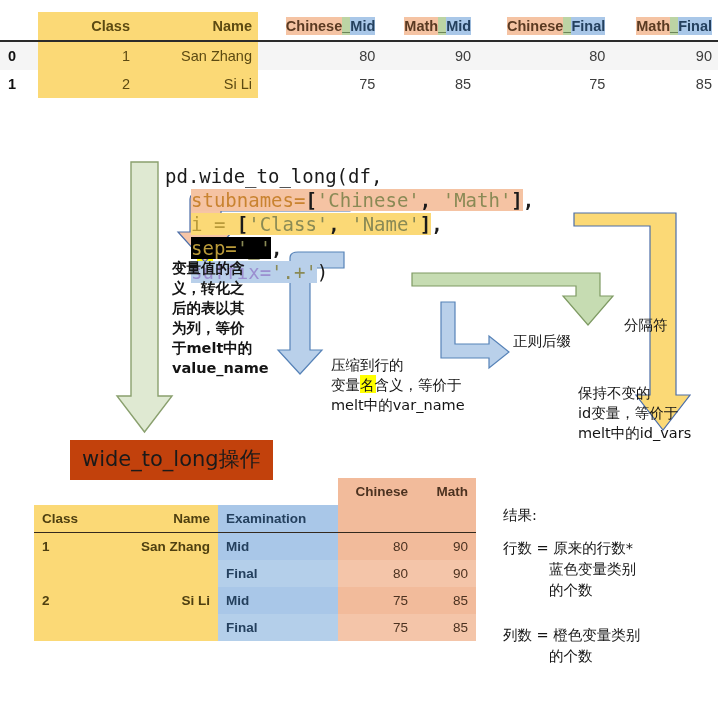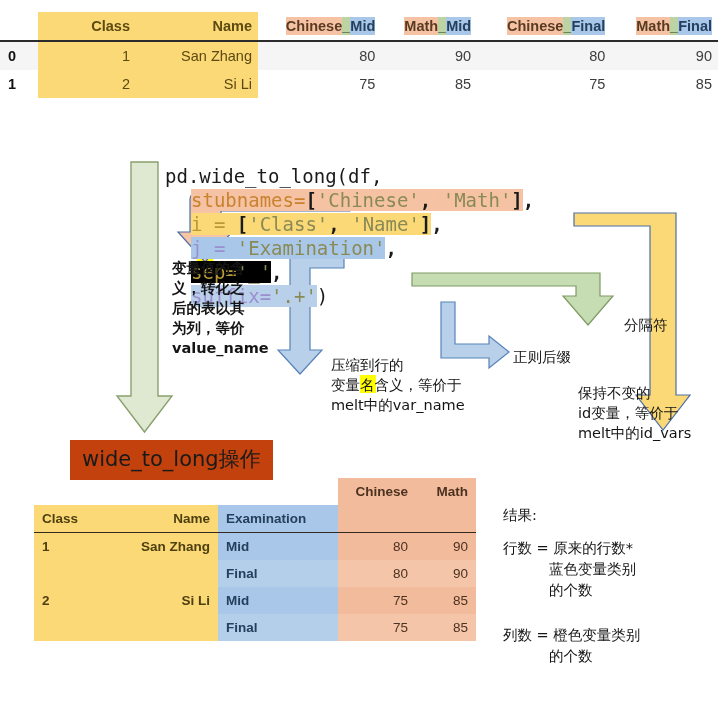--- a/index.html
+++ b/index.html
@@ -146,51 +146,49 @@
   <div class="line">
     <span class="cd-plain">pd.wide_to_long(df,</span>
   </div>
   <div class="line" style="padding-left:26px;">
     <span class="seg-orange"><span class="cd-key">stubnames=</span><span class="cd-punct">[</span><span class="cd-str">'Chinese'</span><span class="cd-punct">, </span><span class="cd-str">'Math'</span><span class="cd-punct">]</span></span><span class="cd-punct">,</span>
   </div>
   <div class="line" style="padding-left:26px;">
     <span class="seg-yellow"><span class="cd-key2">i = </span><span class="cd-punct">[</span><span class="cd-str">'Class'</span><span class="cd-punct">, </span><span class="cd-str">'Name'</span><span class="cd-punct">]</span></span><span class="cd-punct">,</span>
   </div>
   <div class="line" style="padding-left:26px;">
-    <span class="seg-blue"><span class="cd-key3">j = </span><span class="cd-str">'Examination'</span></span><span class="cd-punct">,</span>
-  </div>
-  <div class="line" style="padding-left:26px;">
     <span class="seg-green"><span class="cd-key2">sep=</span><span class="cd-str">'_'</span></span><span class="cd-punct">,</span>
   </div>
   <div class="line" style="padding-left:26px;">
     <span class="seg-lblue"><span class="cd-key3">suffix=</span><span class="cd-str">'.+'</span></span><span class="cd-plain">)</span>
   </div>
 </div>
 
 <div class="abs cn" style="left:172px;top:258px;width:115px;font-weight:bold;">
   <div><span>变量值的含</span></div>
   <div><span>义，转化之</span></div>
   <div><span>后的表以其</span></div>
   <div><span>为列，等价</span></div>
+  <div><span>于melt中的</span></div>
   <div><span>value_name</span></div>
 </div>
 <div class="abs" style="left:197px;top:246px;width:16px;height:18px;background:#ffff00;z-index:-1;"></div>
 
 <div class="abs cn" style="left:331px;top:355px;width:180px;">
   <div><span>压缩到行的</span></div>
   <div><span>变量名含义，等价于</span></div>
   <div><span>melt中的var_name</span></div>
 </div>
 <div class="abs" style="left:360px;top:375px;width:16px;height:18px;background:#ffff00;z-index:-1;"></div>
 
 <div class="abs cn" style="left:624px;top:315px;">
   <span>分隔符</span>
 </div>
 
-<div class="abs cn" style="left:513px;top:347px;">
+<div class="abs cn" style="left:513px;top:331px;">
   <span>正则后缀</span>
 </div>
 
 <div class="abs cn" style="left:578px;top:383px;width:140px;">
   <div><span>保持不变的</span></div>
   <div><span>id变量，等价于</span></div>
   <div><span>melt中的id_vars</span></div>
 </div>
 
 <div class="abs" id="op-label">wide_to_long操作</div>

